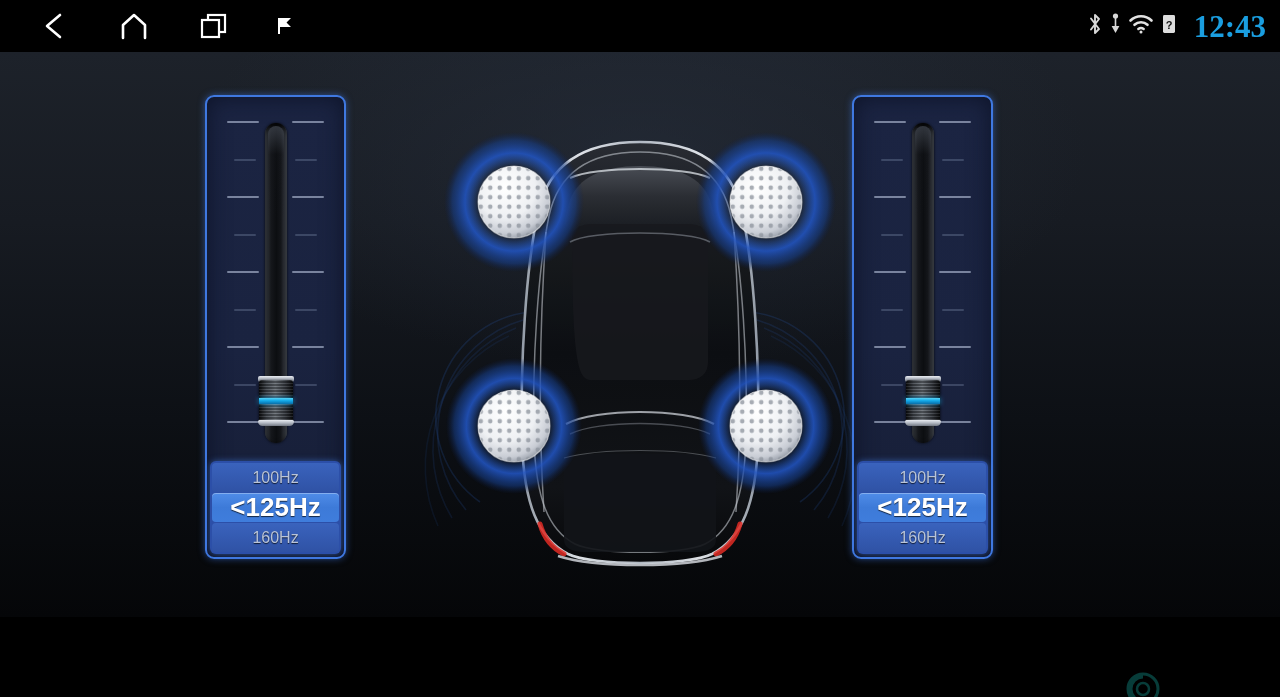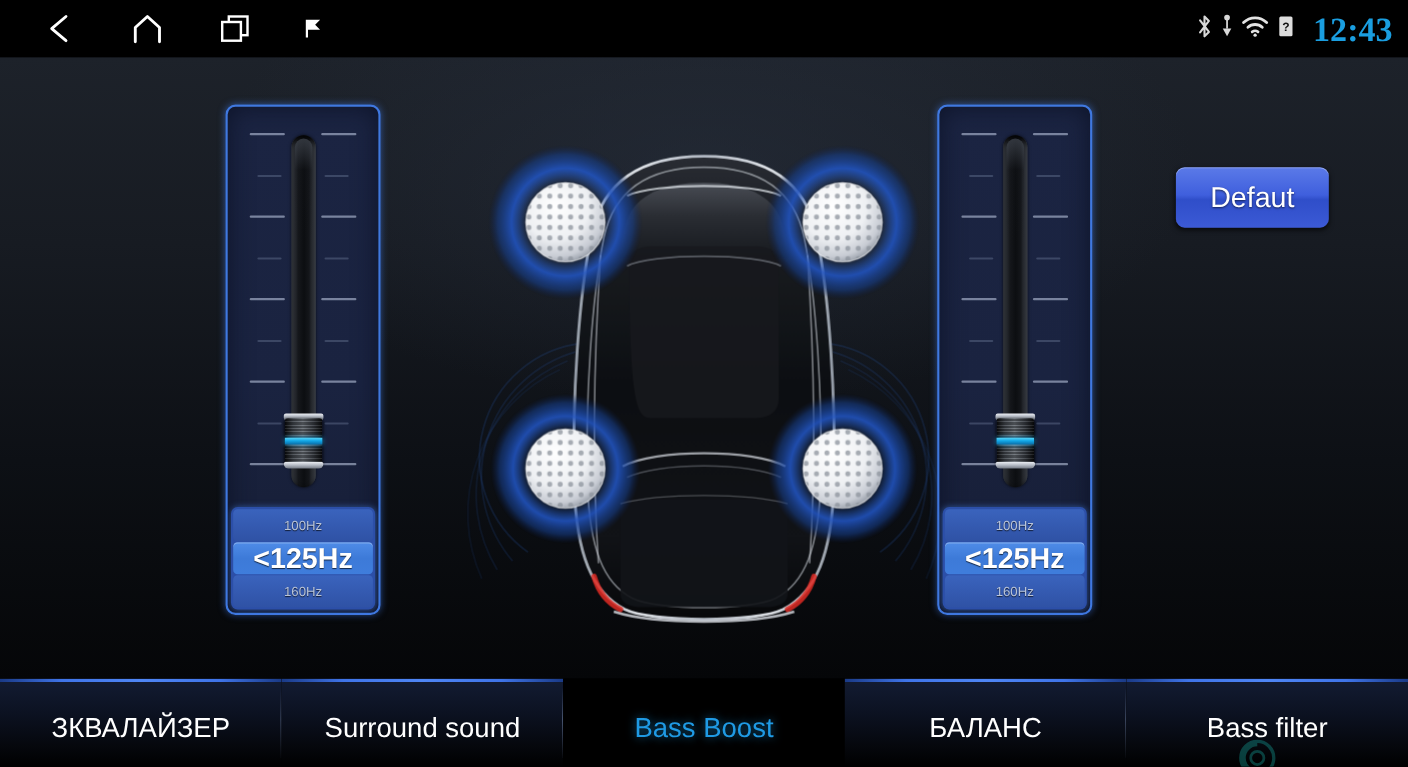--- a/index.html
+++ b/index.html
@@ -141,21 +141,21 @@
     width: 131px;
     border-radius: 6px;
     background: #2c4fa8;
     box-shadow: 0 0 6px rgba(70,130,235,0.55);
     overflow: hidden;
     padding: 1px 0;
   }
   .freq-item {
     height: 29px;
     display: flex; align-items: center; justify-content: center;
-    font-size: 12px;
+    font-size: 16px;
     color: #b9c4d8;
     text-shadow: 0 1px 1px rgba(0,0,0,0.7);
     background: linear-gradient(180deg, #3a63bd 0%, #2f52a5 100%);
     border-radius: 4px;
     margin: 1px 2px;
     cursor: pointer;
   }
   .freq-item.selected {
     color: #ffffff;
     font-weight: bold;
@@ -506,41 +506,23 @@
         </div>
       </div>
 
       <div class="freq-list">
         <div class="freq-item">100Hz</div>
         <div class="freq-item selected">&lt;125Hz</div>
         <div class="freq-item">160Hz</div>
       </div>
     </div>
 
-    <div id="default-btn">Defaut</div>
 
   </div>
 
-  <div id="tabbar">
-    <div class="tab">
-      <span class="tab-label">ЗКВАЛАЙЗЕР</span>
-    </div>
-    <div class="tab">
-      <span class="tab-label">Surround sound</span>
-    </div>
-    <div class="tab active">
-      <span class="tab-label">Bass Boost</span>
-    </div>
-    <div class="tab">
-      <span class="tab-label">БАЛАНС</span>
-    </div>
-    <div class="tab">
-      <span class="tab-label">Bass filter</span>
-    </div>
-  </div>
 
   <svg id="watermark" viewBox="0 0 54 40" aria-hidden="true">
     <circle cx="27" cy="20" r="15" fill="none" stroke="#19c7bd" stroke-width="3"></circle>
     <path d="M27 7 A13 13 0 0 0 27 33" fill="none" stroke="#19c7bd" stroke-width="5"></path>
     <circle cx="27" cy="20" r="6" fill="none" stroke="#19c7bd" stroke-width="2.5"></circle>
   </svg>
 
 </div>
 
 </body></html>

